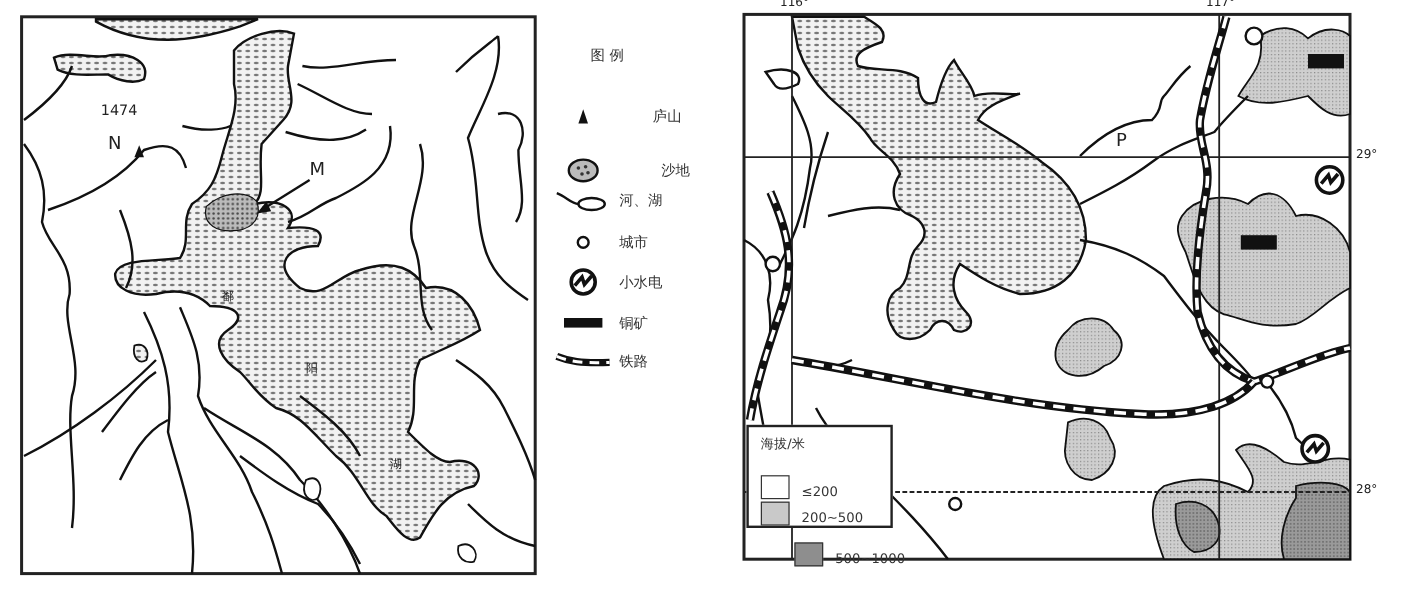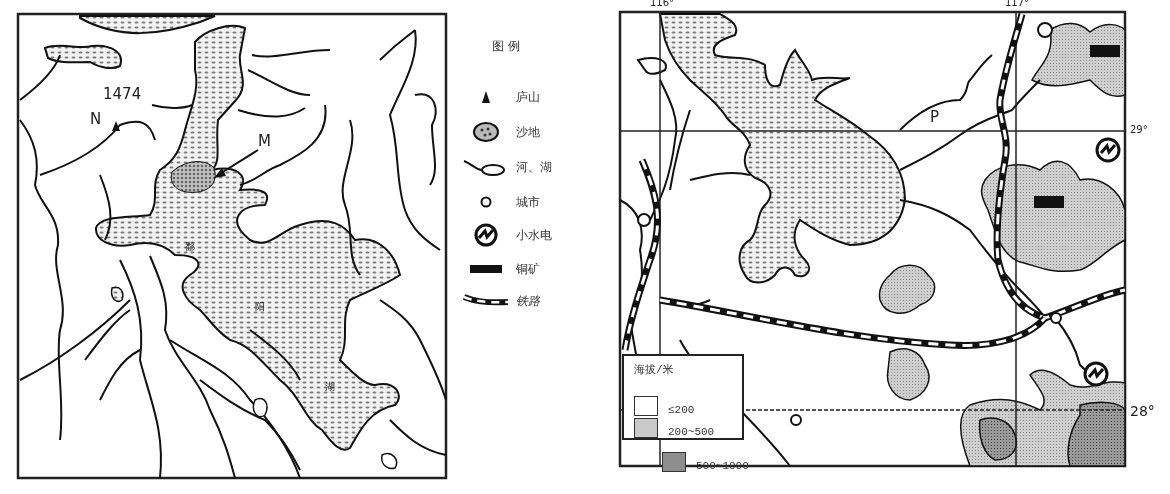--- a/index.html
+++ b/index.html
@@ -6,21 +6,21 @@
   body { width:1170px; height:494px; position:relative; overflow:hidden; font-family:"DejaVu Sans", sans-serif; color:#111; }
   .panel { position:absolute; }
   #left-map { left:0; top:0; width:600px; height:494px; }
   #right-map { left:600px; top:0; width:570px; height:438px; }
   svg { display:block; }
   .lbl { position:absolute; font-size:11px; color:#222; white-space:nowrap; }
   .legend-title { position:absolute; left:492px; top:38px; font-size:12px; letter-spacing:4px; color:#333; }
   .leg-item { position:absolute; left:462px; height:22px; display:flex; align-items:center; }
   .leg-sym { width:48px; height:22px; display:flex; align-items:center; justify-content:center; }
   .leg-text { font-size:12px; color:#333; margin-left:6px; }
-  .elev-box { position:absolute; left:622px; top:354px; width:122px; height:86px; border:2px solid #222; background:#fff; box-sizing:border-box;font-family:Liberation Mono, monospace; }
+  .elev-box { position:absolute; left:622px; top:354px; width:122px; height:86px; border:2px solid #222; background:#fff; box-sizing:border-box; }
   .elev-title { position:absolute; left:10px; top:6px; font-size:11px; color:#333; }
   .elev-row { position:absolute; left:10px; display:flex; align-items:flex-end; }
   .elev-sw { width:24px; height:20px; border:1px solid #333; box-sizing:border-box; }
   .elev-text { font-size:11px; margin-left:10px; color:#333; }
 </style>
 </head>
 <body>
 
 <div id="left-map" class="panel">
   <svg width="600" height="494">
@@ -75,37 +75,37 @@
 
     <path fill="url(#lakePat)" stroke="#111" stroke-width="1.5" d="M112,288 C120,285 125,292 122,300 C116,304 110,298 112,288 Z"></path>
     <path fill="#fff" stroke="#111" stroke-width="1.5" d="M255,400 C265,395 270,405 265,415 C258,420 250,412 255,400 Z"></path>
     <path fill="#fff" stroke="#111" stroke-width="1.5" d="M382,455 C392,450 400,460 395,468 C388,470 380,465 382,455 Z"></path>
 
     <line x1="258" y1="150" x2="218" y2="175" stroke="#111" stroke-width="2"></line>
     <polygon points="214,178 222,168 226,176" fill="#111"></polygon>
 
     <polygon points="116,121 112,131 120,131" fill="#111"></polygon>
   </svg>
-  <span class="lbl" style="left:103px;top:85px;font-size:15px;">1474</span>
+  <span class="lbl" style="left:84px;top:85px;font-size:12px;">1474</span>
   <span class="lbl" style="left:90px;top:110px;font-size:15px;">N</span>
   <span class="lbl" style="left:258px;top:132px;font-size:15px;">M</span>
   <span class="lbl" style="left:185px;top:240px;font-size:10px;">鄱</span>
   <span class="lbl" style="left:255px;top:300px;font-size:10px;">阳</span>
   <span class="lbl" style="left:325px;top:380px;font-size:10px;">湖</span>
 
   <span class="legend-title">图例</span>
-  <div class="leg-item" style="top:86px;">
+  <div class="leg-item" style="top:86px;gap:28px;">
     <span class="leg-sym">
         <svg width="12" height="14">
           <polygon points="6,1 2,13 10,13" fill="#111"></polygon>
         </svg>
       </span>
     <span class="leg-text">庐山</span>
   </div>
-  <div class="leg-item" style="top:121px;">
+  <div class="leg-item" style="top:131px;gap:35px;">
     <span class="leg-sym">
         <svg width="30" height="22">
           <ellipse cx="15" cy="11" rx="12" ry="9" fill="#bbb" stroke="#111" stroke-width="2"></ellipse>
           <circle cx="11" cy="9" r="1.5" fill="#333"></circle>
           <circle cx="17" cy="8" r="1.5" fill="#333"></circle>
           <circle cx="14" cy="14" r="1.5" fill="#333"></circle>
           <circle cx="19" cy="13" r="1.5" fill="#333"></circle>
         </svg>
       </span>
     <span class="leg-text">沙地</span>
@@ -137,21 +137,21 @@
     <span class="leg-text">小水电</span>
   </div>
   <div class="leg-item" style="top:258px;justify-content:flex-end;">
     <span class="leg-sym">
         <svg width="36" height="12">
           <rect x="2" y="2" width="32" height="8" fill="#111"></rect>
         </svg>
       </span>
     <span class="leg-text">铜矿</span>
   </div>
-  <div class="leg-item" style="top:290px;font-style:italic;">
+  <div class="leg-item" style="top:290px;">
     <span class="leg-sym">
         <svg width="48" height="16">
           <path d="M2,4 C12,8 22,10 46,9" fill="none" stroke="#111" stroke-width="6"></path>
           <path d="M2,4 C12,8 22,10 46,9" fill="none" stroke="#fff" stroke-width="2.5" stroke-dasharray="8 6"></path>
         </svg>
       </span>
     <span class="leg-text">铁路</span>
   </div>
 </div>
 
@@ -227,21 +227,21 @@
         <path d="M501,153 L507,146 L509,152 L515,145" fill="none" stroke="#111" stroke-width="3"></path>
       </g>
     <g>
         <circle cx="496" cy="374" r="11" fill="#fff" stroke="#111" stroke-width="3"></circle>
         <path d="M489,377 L495,370 L497,376 L503,369" fill="none" stroke="#111" stroke-width="3"></path>
       </g>
   </svg>
   <span class="lbl" style="left:50px;top:-3px;font-size:10px;">116°</span>
   <span class="lbl" style="left:405px;top:-3px;font-size:10px;">117°</span>
   <span class="lbl" style="left:530px;top:124px;font-size:10px;">29°</span>
-  <span class="lbl" style="left:530px;top:403px;font-size:14px;">28°</span>
+  <span class="lbl" style="left:530px;top:403px;font-size:10px;">28°</span>
   <span class="lbl" style="left:330px;top:108px;font-size:15px;">P</span>
 </div>
 
 <div class="elev-box">
   <span class="elev-title">海拔/米</span>
   <div class="elev-row" style="top:40px;">
     <span class="elev-sw" style="background:#fff;"></span>
     <span class="elev-text">≤200</span>
   </div>
   <div class="elev-row" style="top:62px;">

